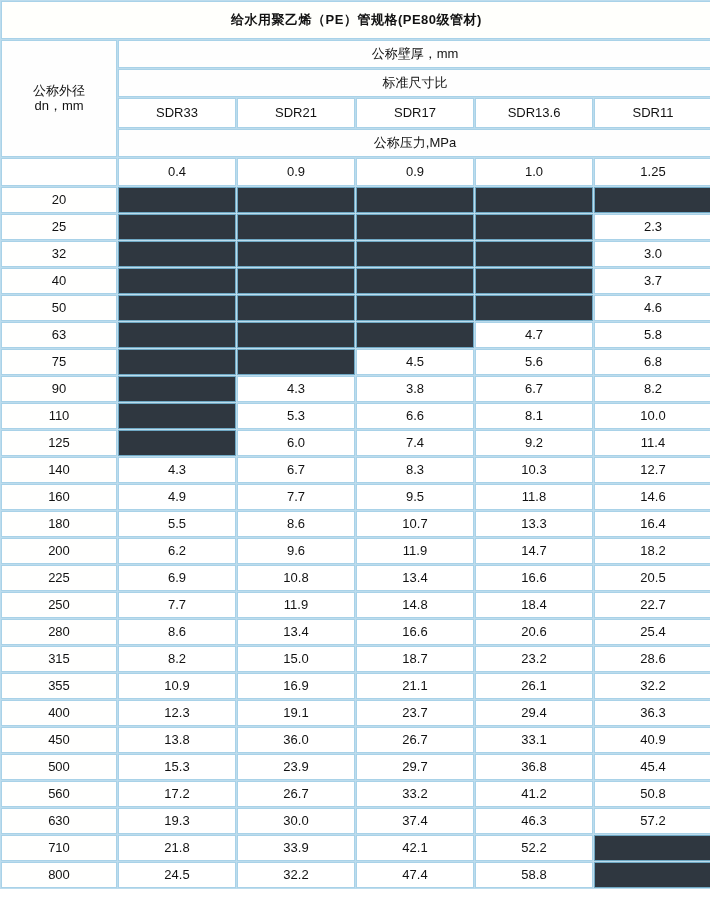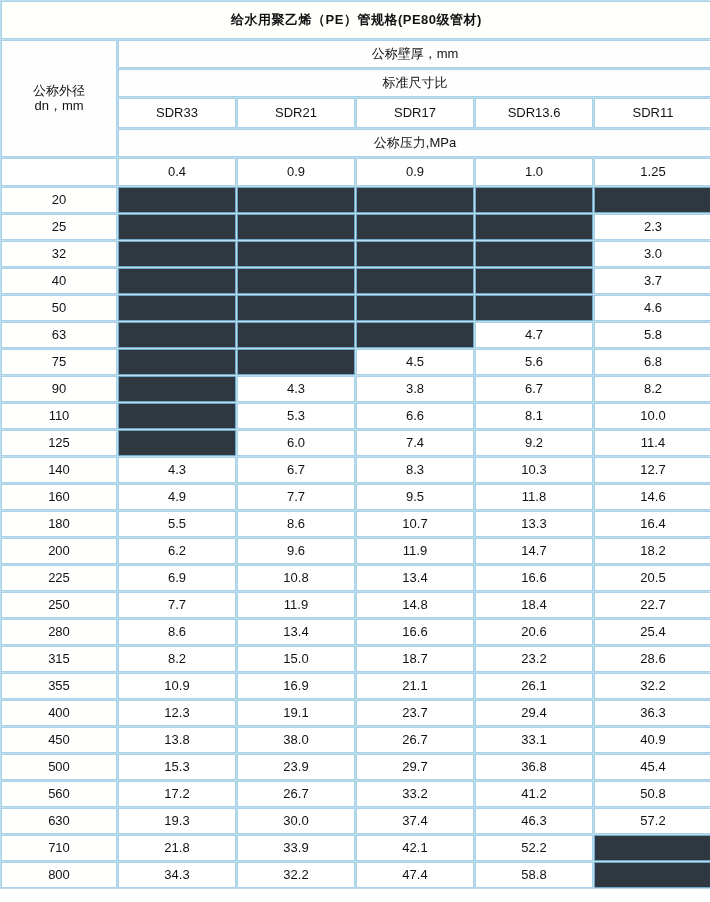--- a/index.html
+++ b/index.html
@@ -301,21 +301,21 @@
           <td class="dn">400</td>
           <td class="val">12.3</td>
           <td class="val">19.1</td>
           <td class="val">23.7</td>
           <td class="val">29.4</td>
           <td class="val">36.3</td>
         </tr>
         <tr>
           <td class="dn">450</td>
           <td class="val">13.8</td>
-          <td class="val">38.0</td>
+          <td class="val">36.0</td>
           <td class="val">26.7</td>
           <td class="val">33.1</td>
           <td class="val">40.9</td>
         </tr>
         <tr>
           <td class="dn">500</td>
           <td class="val">15.3</td>
           <td class="val">23.9</td>
           <td class="val">29.7</td>
           <td class="val">36.8</td>
@@ -340,21 +340,21 @@
         <tr>
           <td class="dn">710</td>
           <td class="val">21.8</td>
           <td class="val">33.9</td>
           <td class="val">42.1</td>
           <td class="val">52.2</td>
           <td class="val na"></td>
         </tr>
         <tr>
           <td class="dn">800</td>
-          <td class="val">34.3</td>
+          <td class="val">24.5</td>
           <td class="val">32.2</td>
           <td class="val">47.4</td>
           <td class="val">58.8</td>
           <td class="val na"></td>
         </tr>
       </tbody>
   </table>
 </div>
 
 </body></html>

